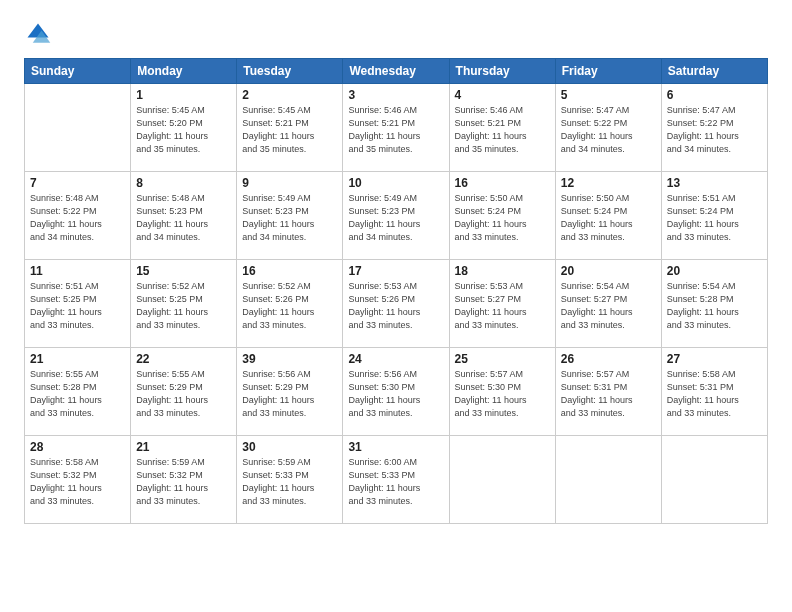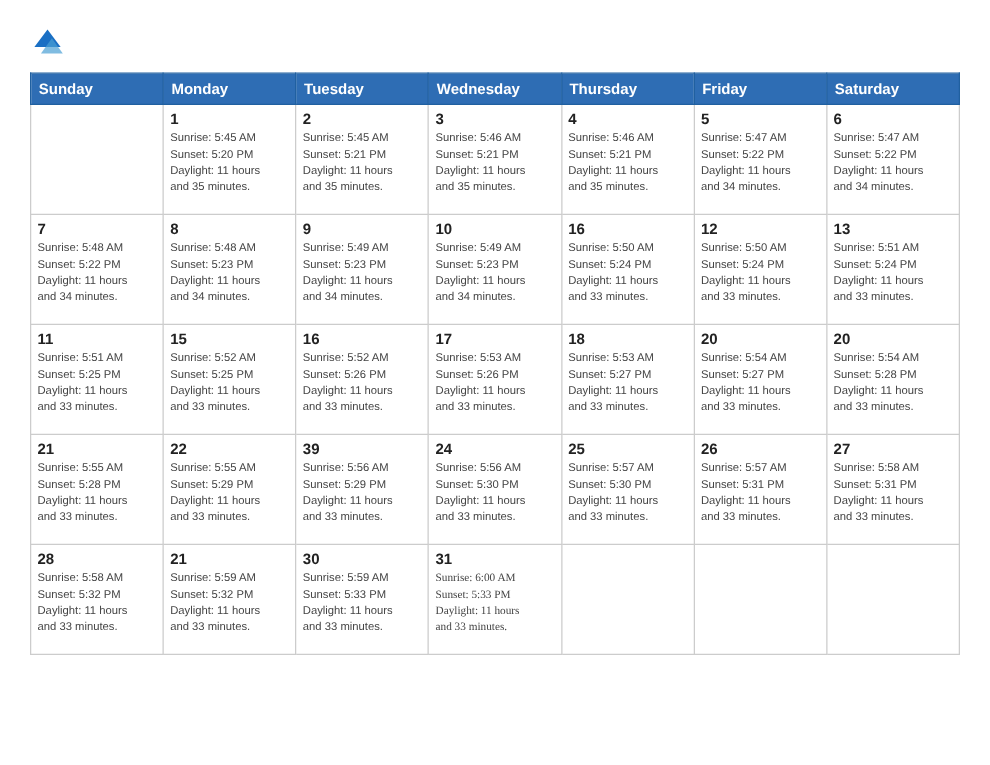--- a/index.html
+++ b/index.html
@@ -349,21 +349,21 @@
           </td>
           <td>
             <span class="day-num">30</span>
             <div class="day-info" style="white-space: pre-line;">Sunrise: 5:59 AM
 Sunset: 5:33 PM
 Daylight: 11 hours
 and 33 minutes.</div>
           </td>
           <td>
             <span class="day-num">31</span>
-            <div class="day-info" style="white-space: pre-line; font-family: Liberation Serif, serif;">Sunrise: 6:00 AM
+            <div class="day-info" style="white-space: pre-line;">Sunrise: 6:00 AM
 Sunset: 5:33 PM
 Daylight: 11 hours
 and 33 minutes.</div>
           </td>
           <td class="empty"></td>
           <td class="empty"></td>
           <td class="empty"></td>
         </tr>
       </tbody>
   </table>

